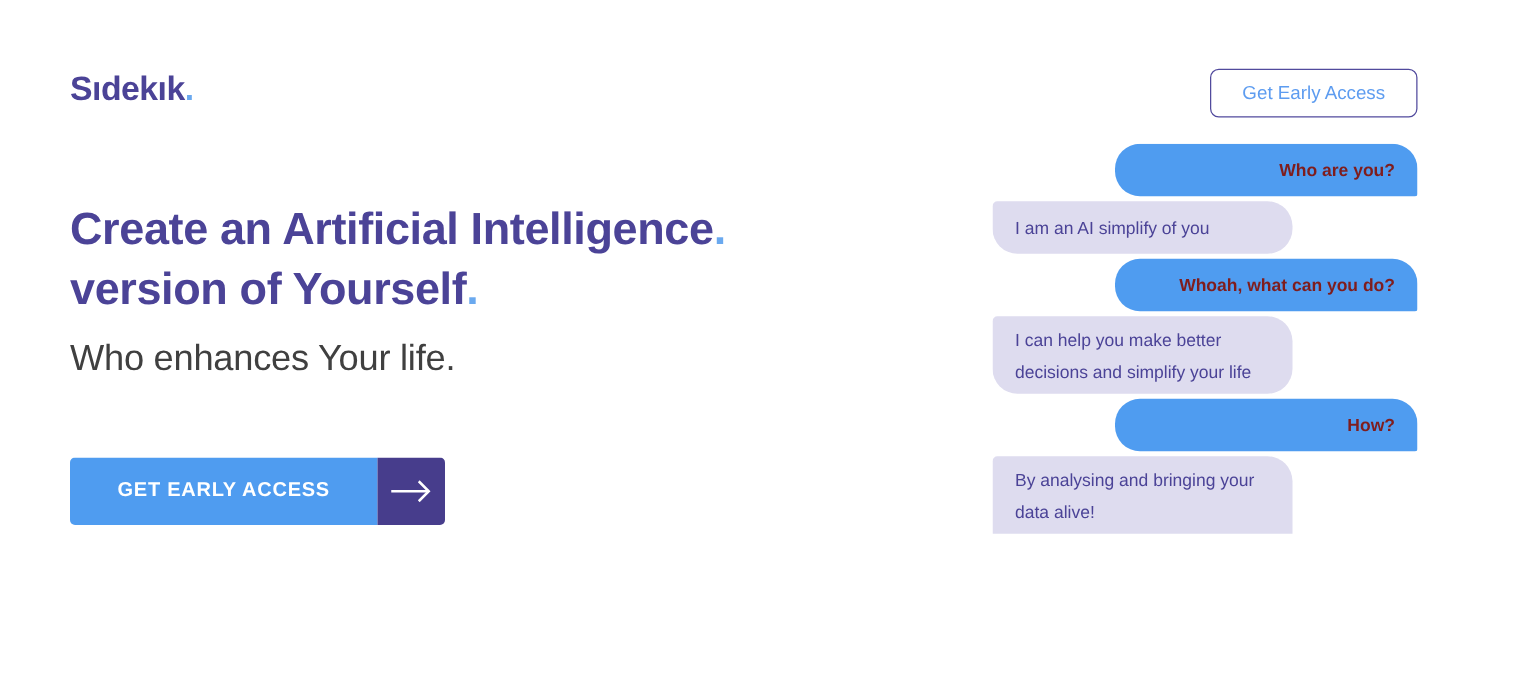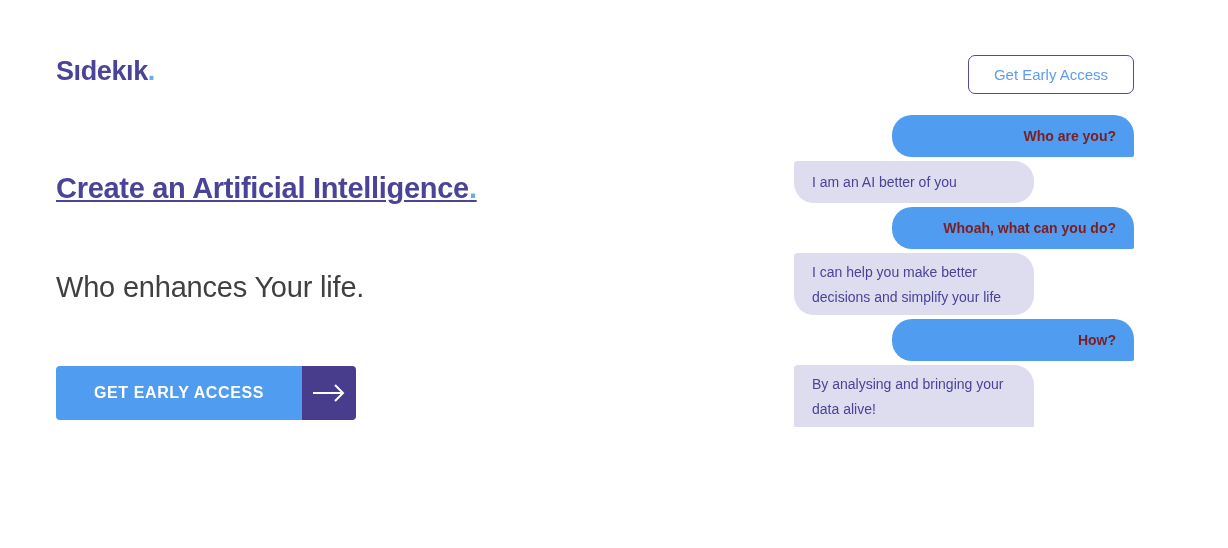--- a/index.html
+++ b/index.html
@@ -54,28 +54,27 @@
     text-align: center;
     cursor: pointer;
     padding: 0;
     font-family: "Liberation Sans", sans-serif;
   }
 
   
   .headline {
     position: absolute;
     left: 56px;
-    top: 145px;
+    top: 135px;
     width: 700px;
-    font-size: 29px;
+    font-size: 36px;
     font-weight: bold;
     line-height: 48px;
     letter-spacing: -0.3px;
     color: #4b4397;
-    text-decoration: underline;
   }
   .headline .dot {
     color: #6aa9ef;
   }
   .headline .line2 {
     display: block;
   }
 
   .subhead {
     position: absolute;
@@ -180,20 +179,23 @@
 <div class="page">
 
   <div class="logo">
     <span>Sıdekık</span><span class="dot">.</span>
   </div>
 
   <button class="nav-cta">Get Early Access</button>
 
   <h1 class="headline">
     <span>Create an Artificial Intelligence</span><span class="dot">.</span>
+    <span class="line2">
+      <span>version of Yourself</span><span class="dot">.</span>
+    </span>
   </h1>
 
   <div class="subhead">Who enhances Your life.</div>
 
   <div class="cta">
     <div class="cta-label">GET EARLY ACCESS</div>
     <div class="cta-arrow">
       <svg width="34" height="18" viewBox="0 0 34 18" fill="none">
         <line x1="1" y1="9" x2="31" y2="9" stroke="#ffffff" stroke-width="2"></line>
         <polyline points="23,1 31,9 23,17" fill="none" stroke="#ffffff" stroke-width="2"></polyline>
@@ -204,21 +206,21 @@
   <div class="chat">
 
     <div class="bubble-row user">
       <div class="bubble user">
         <span class="line">Who are you?</span>
       </div>
     </div>
 
     <div class="bubble-row bot">
       <div class="bubble bot single">
-        <span class="line">I am an AI better of you</span>
+        <span class="line">I am an AI simplify of you</span>
       </div>
     </div>
 
     <div class="bubble-row user">
       <div class="bubble user">
         <span class="line">Whoah, what can you do?</span>
       </div>
     </div>
 
     <div class="bubble-row bot">

